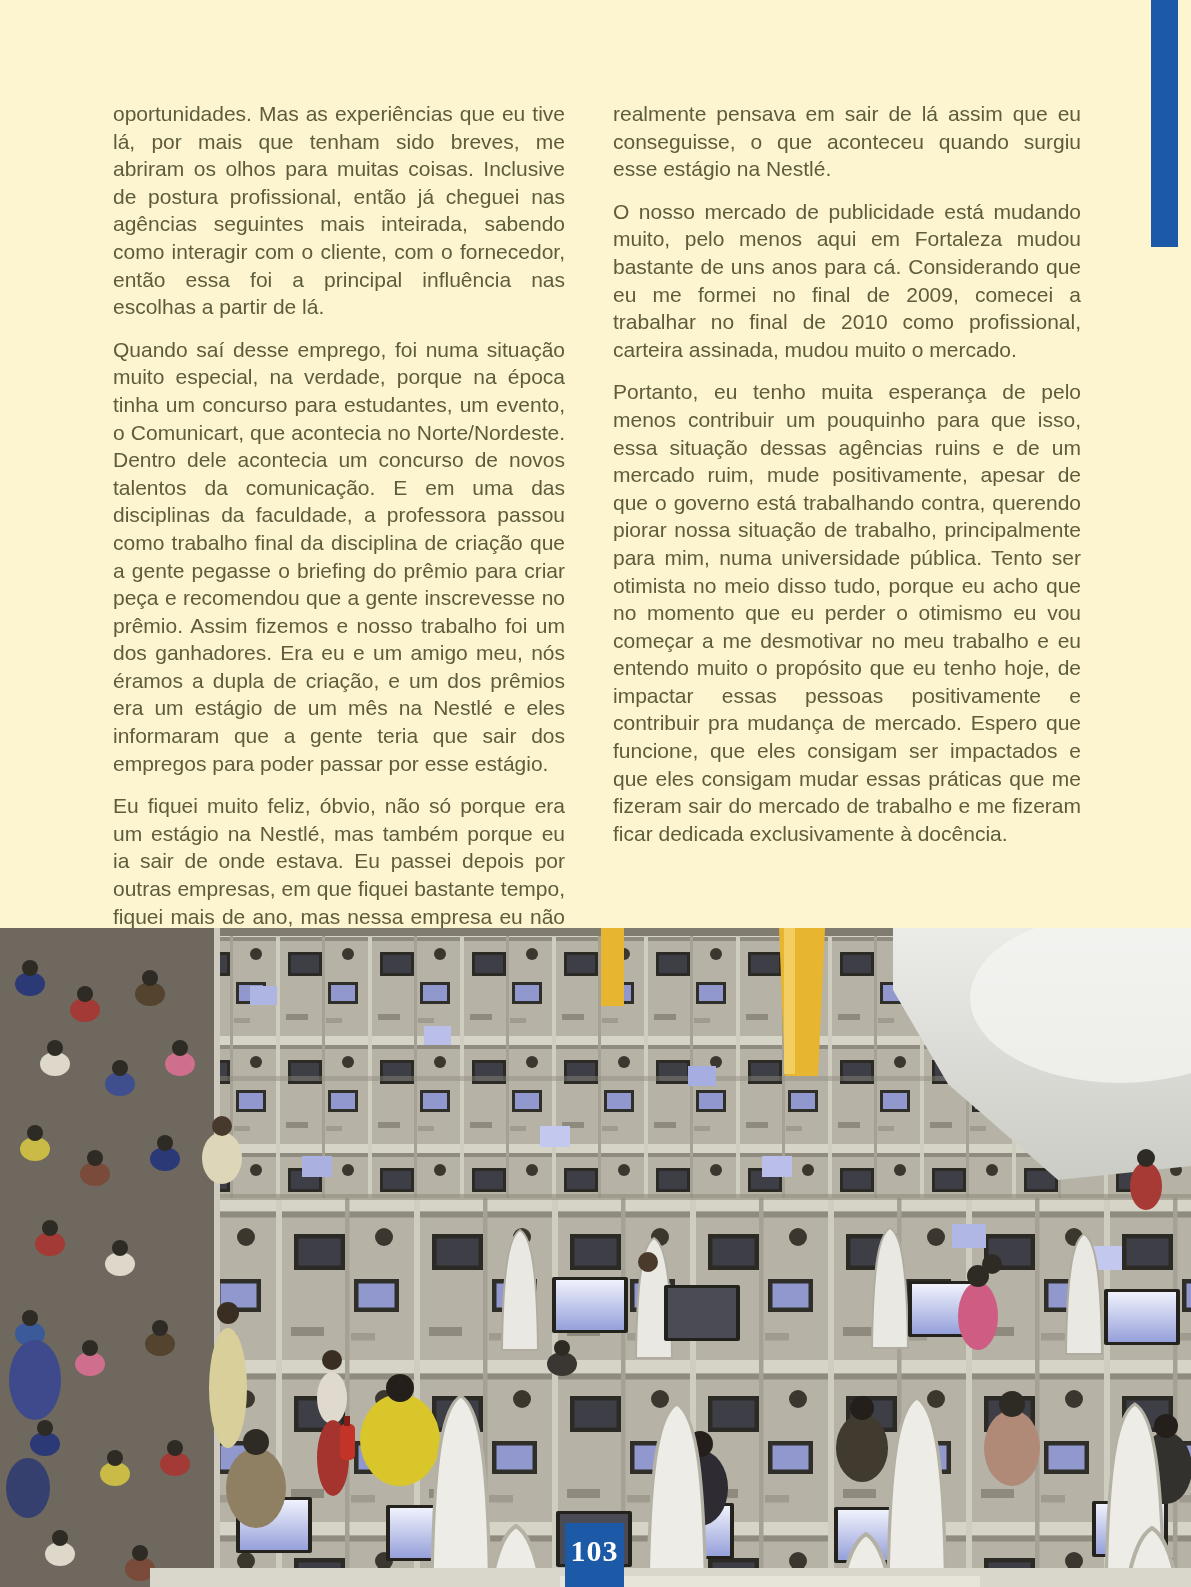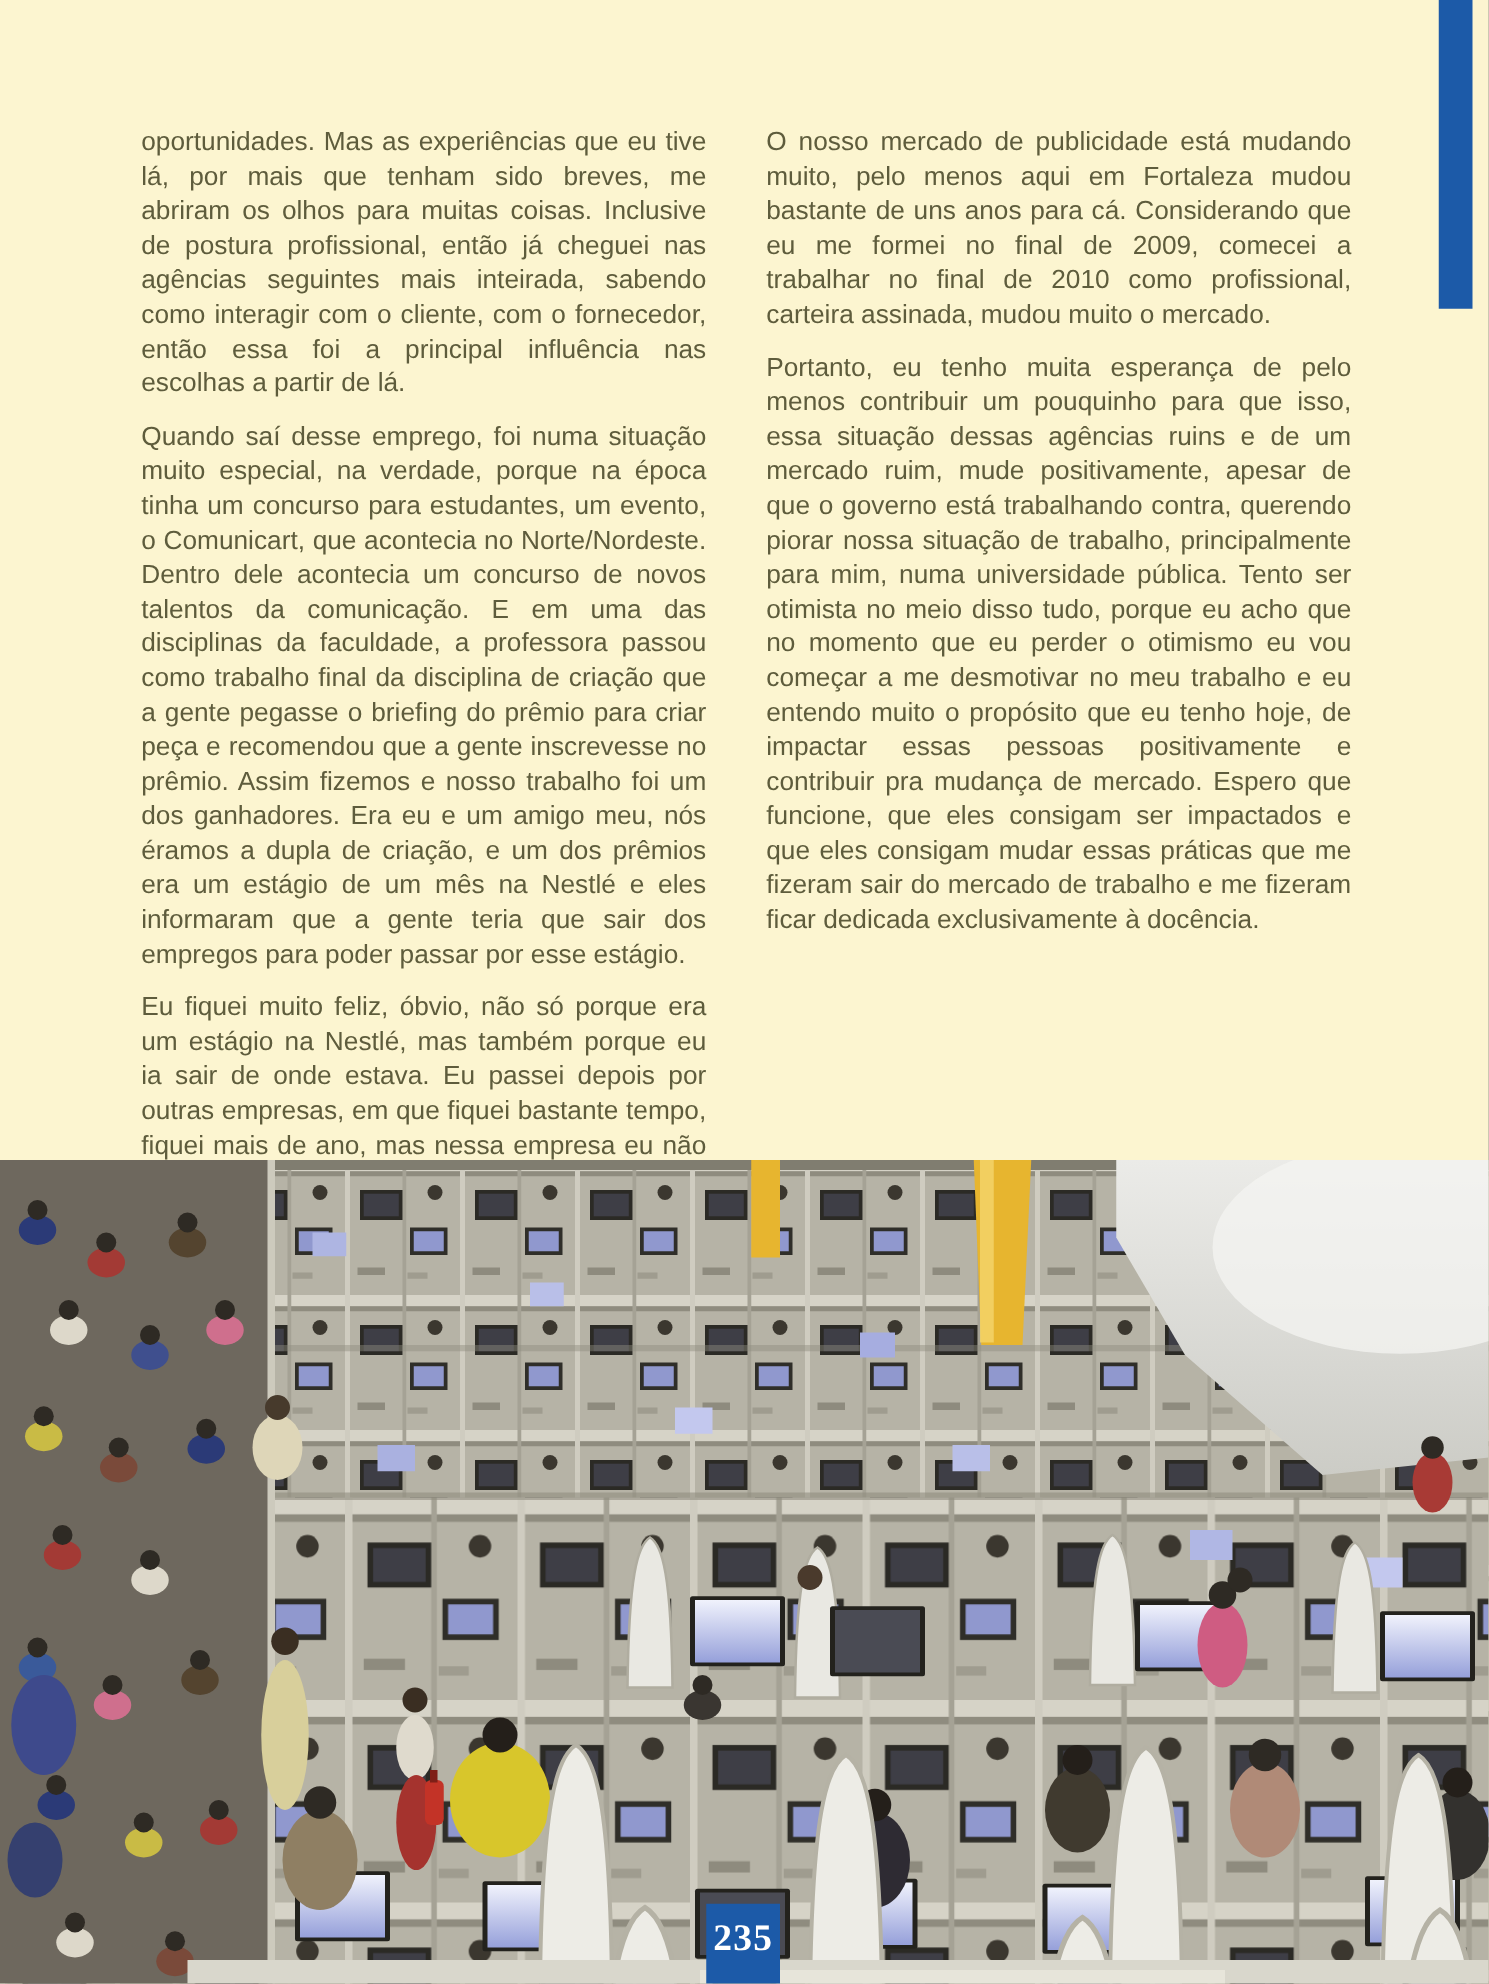--- a/index.html
+++ b/index.html
@@ -38,20 +38,21 @@
 
 <div class="page">
 
   <div class="text-columns">
     <div class="col col-left">
       <p>oportunidades. Mas as experiências que eu tive lá, por mais que tenham sido breves, me abriram os olhos para muitas coisas. Inclusive de postura profissional, então já cheguei nas agências seguintes mais inteirada, sabendo como interagir com o cliente, com o fornecedor, então essa foi a principal influência nas escolhas a partir de lá.</p>
       <p>Quando saí desse emprego, foi numa situação muito especial, na verdade, porque na época tinha um concurso para estudantes, um evento, o Comunicart, que acontecia no Norte/Nordeste. Dentro dele acontecia um concurso de novos talentos da comunicação. E em uma das disciplinas da faculdade, a professora passou como trabalho final da disciplina de criação que a gente pegasse o briefing do prêmio para criar peça e recomendou que a gente inscrevesse no prêmio. Assim fizemos e nosso trabalho foi um dos ganhadores. Era eu e um amigo meu, nós éramos a dupla de criação, e um dos prêmios era um estágio de um mês na Nestlé e eles informaram que a gente teria que sair dos empregos para poder passar por esse estágio.</p>
       <p>Eu fiquei muito feliz, óbvio, não só porque era um estágio na Nestlé, mas também porque eu ia sair de onde estava. Eu passei depois por outras empresas, em que fiquei bastante tempo, fiquei mais de ano, mas nessa empresa eu não via futuro, eu</p>
     </div>
     <div class="col col-right">
+      <p>realmente pensava em sair de lá assim que eu conseguisse, o que aconteceu quando surgiu esse estágio na Nestlé.</p>
       <p>O nosso mercado de publicidade está mudando muito, pelo menos aqui em Fortaleza mudou bastante de uns anos para cá. Considerando que eu me formei no final de 2009, comecei a trabalhar no final de 2010 como profissional, carteira assinada, mudou muito o mercado.</p>
       <p>Portanto, eu tenho muita esperança de pelo menos contribuir um pouquinho para que isso, essa situação dessas agências ruins e de um mercado ruim, mude positivamente, apesar de que o governo está trabalhando contra, querendo piorar nossa situação de trabalho, principalmente para mim, numa universidade pública. Tento ser otimista no meio disso tudo, porque eu acho que no momento que eu perder o otimismo eu vou começar a me desmotivar no meu trabalho e eu entendo muito o propósito que eu tenho hoje, de impactar essas pessoas positivamente e contribuir pra mudança de mercado. Espero que funcione, que eles consigam ser impactados e que eles consigam mudar essas práticas que me fizeram sair do mercado de trabalho e me fizeram ficar dedicada exclusivamente à docência.</p>
     </div>
   </div>
 
   <div class="edge-tab"></div>
 
   <div class="photo">
     <svg width="1191" height="659" viewBox="0 0 1191 659" xmlns="http://www.w3.org/2000/svg">
       <defs>
@@ -249,15 +250,15 @@
         <g transform="translate(1116,600) scale(2)">
             <use href="#fin"></use>
           </g>
       </g>
 
       <rect x="150" y="640" width="1041" height="19" fill="#d9d7cc"></rect>
       <rect x="560" y="648" width="420" height="11" fill="#e7e5da"></rect>
     </svg>
   </div>
 
-  <div class="page-number">235</div>
+  <div class="page-number">103</div>
 
 </div>
 
 </body></html>

